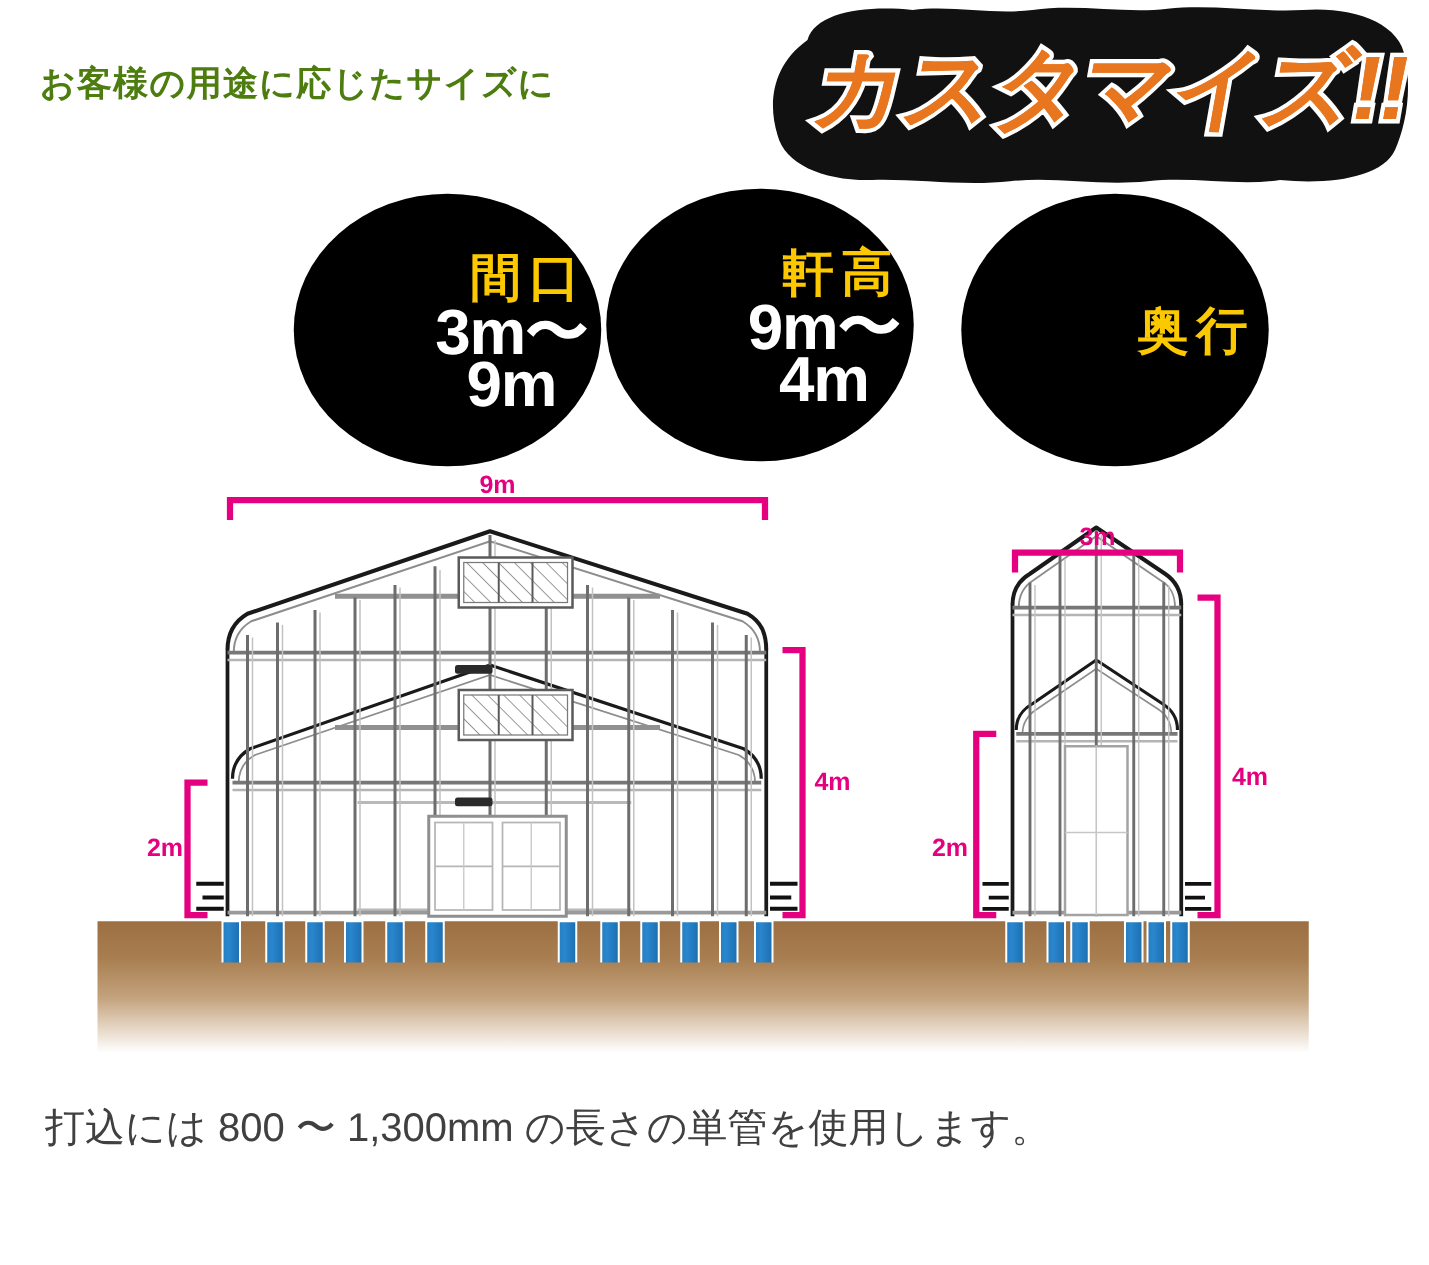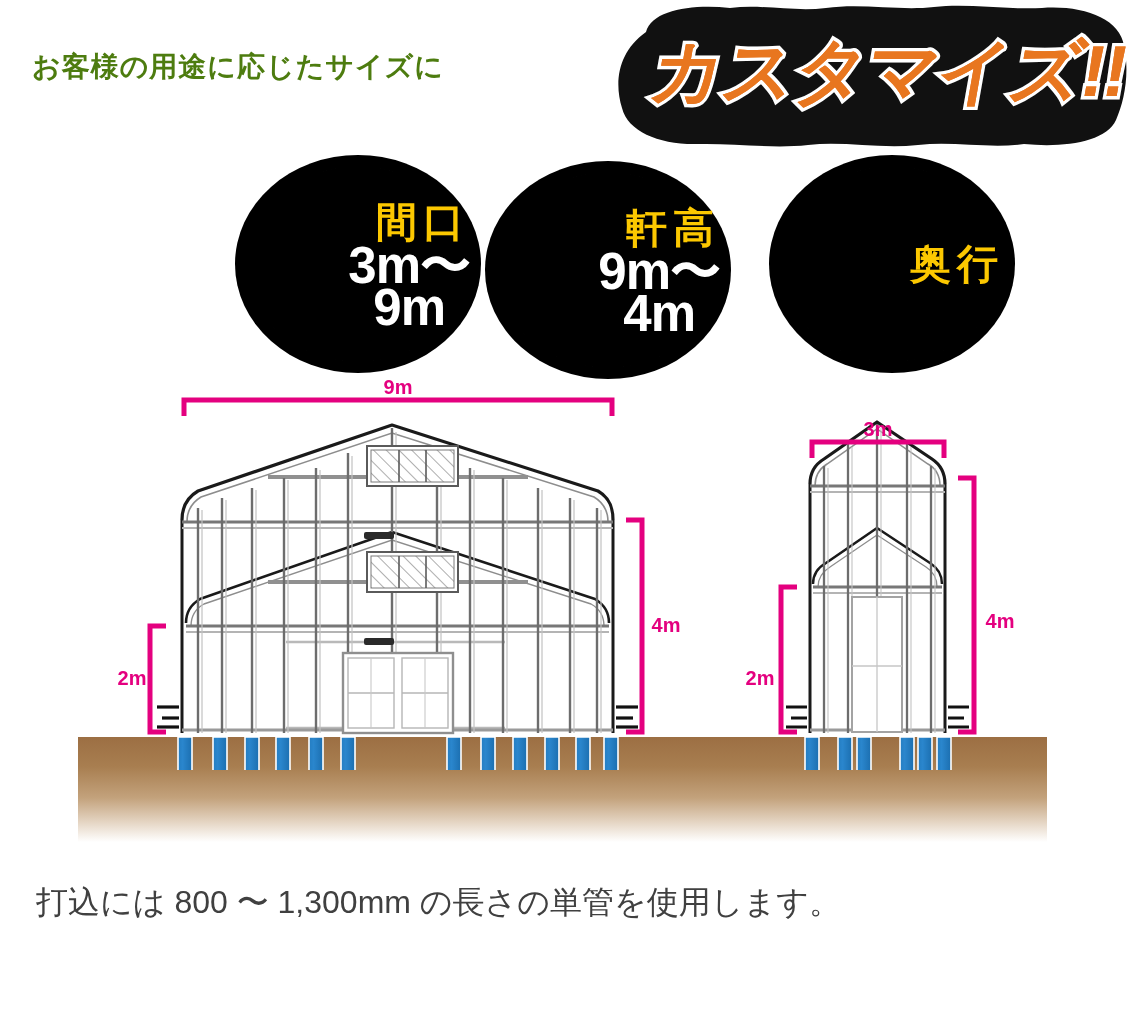--- a/index.html
+++ b/index.html
@@ -42,21 +42,21 @@
   }
   .circle .ttl{
     color:#FCC800;font-size:41px;font-weight:bold;letter-spacing:6px;
     line-height:46px;text-indent:6px;
   }
   .circle .val{
     color:#ffffff;font-size:51px;font-weight:bold;line-height:42px;
     text-align:center;letter-spacing:-1px;
   }
   #c1{left:246px;top:166px;}
-  #c2{left:496px;top:172px;}
+  #c2{left:496px;top:162px;}
   #c3{left:780px;top:166px;}
 
   
   .ground{
     position:absolute;left:78px;top:737px;width:969px;height:105px;
     background:linear-gradient(to bottom,#9C6F43 0%,#A87E50 28%,#C3A27C 58%,#E6D7C6 82%,#ffffff 100%);
   }
 
   
   .diagram{position:absolute;left:0;top:370px;width:1143px;height:400px;}

